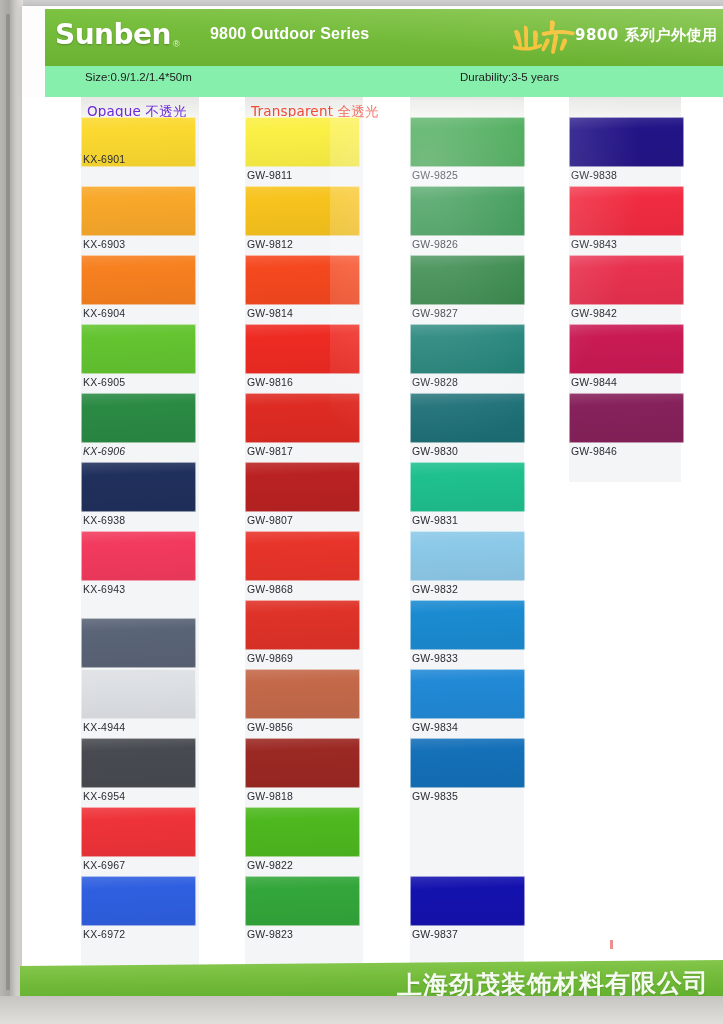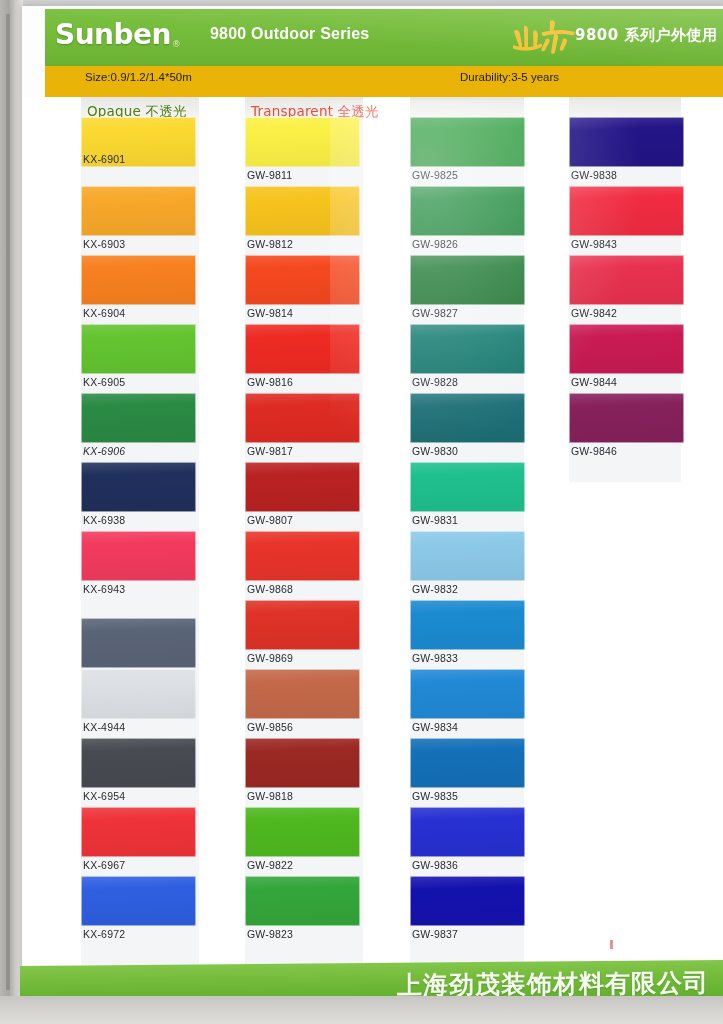--- a/index.html
+++ b/index.html
@@ -58,21 +58,21 @@
   }
   .series-cn{
     position:absolute;left:530px;top:17px;
     font-size:15px;color:#ffffff;font-weight:bold;letter-spacing:.5px;
     font-family:"DejaVu Sans",sans-serif;
   }
 
   
   .specbar{
     position:absolute;left:45px;top:66px;width:678px;height:44px;
-    background:#eab308;
+    background:#86efac;
   }
   .specbar .rule{
     position:absolute;left:0;bottom:0;width:100%;height:3px;
     background:linear-gradient(90deg,#8cca55,#76bd3c 60%,#8cca55);
   }
   .spec-size{position:absolute;left:40px;top:5px;font-size:11.5px;color:#1d1d1d;}
   .spec-dur{position:absolute;left:415px;top:5px;font-size:11.5px;color:#1d1d1d;}
 
   
   .board{
@@ -173,21 +173,21 @@
   <div class="specbar">
     <div class="spec-size">Size:0.9/1.2/1.4*50m</div>
     <div class="spec-dur">Durability:3-5 years</div>
     <div class="rule"></div>
   </div>
 
   <div class="board" id="board">
       <div class="col" style="left: 58px; width: 118px; height: 868px;">
         <div class="col-strip" style="height: 868px;"></div>
         <div class="col-tab"></div>
-        <div class="col-head" style="color: #4d7c0f;">Opaque 不透光</div>
+        <div class="col-head" style="color: #6d28d9;">Opaque 不透光</div>
         <div class="swatch-row" style="top: 20px; height: 69px;">
           <div class="chip" title="KX-6901" style="background: rgb(251, 217, 48); width: 115px; height: 50px;"></div>
           <div class="chip-label" style="top: 36px;">KX-6901</div>
         </div>
         <div class="swatch-row" style="top: 89px; height: 69px;">
           <div class="chip" title="KX-6903" style="background: rgb(248, 168, 42); width: 115px; height: 50px;"></div>
           <div class="chip-label" style="top: 52px;">KX-6903</div>
         </div>
         <div class="swatch-row" style="top: 158px; height: 69px;">
           <div class="chip" title="KX-6904" style="background: rgb(247, 128, 31); width: 115px; height: 50px;"></div>
@@ -319,24 +319,20 @@
           <div class="chip-label" style="top: 52px;">GW-9833</div>
         </div>
         <div class="swatch-row" style="top: 572px; height: 69px;">
           <div class="chip" title="GW-9834" style="background: rgb(33, 137, 214); width: 115px; height: 50px;"></div>
           <div class="chip-label" style="top: 52px;">GW-9834</div>
         </div>
         <div class="swatch-row" style="top: 641px; height: 69px;">
           <div class="chip" title="GW-9835" style="background: rgb(20, 112, 184); width: 115px; height: 50px;"></div>
           <div class="chip-label" style="top: 52px;">GW-9835</div>
         </div>
-        <div class="swatch-row" style="top: 710px; height: 69px;">
-          <div class="chip" title="GW-9836" style="background: rgb(39, 48, 210); width: 115px; height: 50px;"></div>
-          <div class="chip-label" style="top: 52px;">GW-9836</div>
-        </div>
         <div class="swatch-row" style="top: 779px; height: 69px;">
           <div class="chip" title="GW-9837" style="background: rgb(20, 18, 174); width: 115px; height: 50px;"></div>
           <div class="chip-label" style="top: 52px;">GW-9837</div>
         </div>
       </div>
       <div class="col" style="left: 546px; width: 112px; height: 385px;">
         <div class="col-strip" style="height: 385px;"></div>
         <div class="col-tab"></div>
         <div class="swatch-row" style="top: 20px; height: 69px;">
           <div class="chip" title="GW-9838" style="background: rgb(35, 20, 135); width: 115px; height: 50px;"></div>

